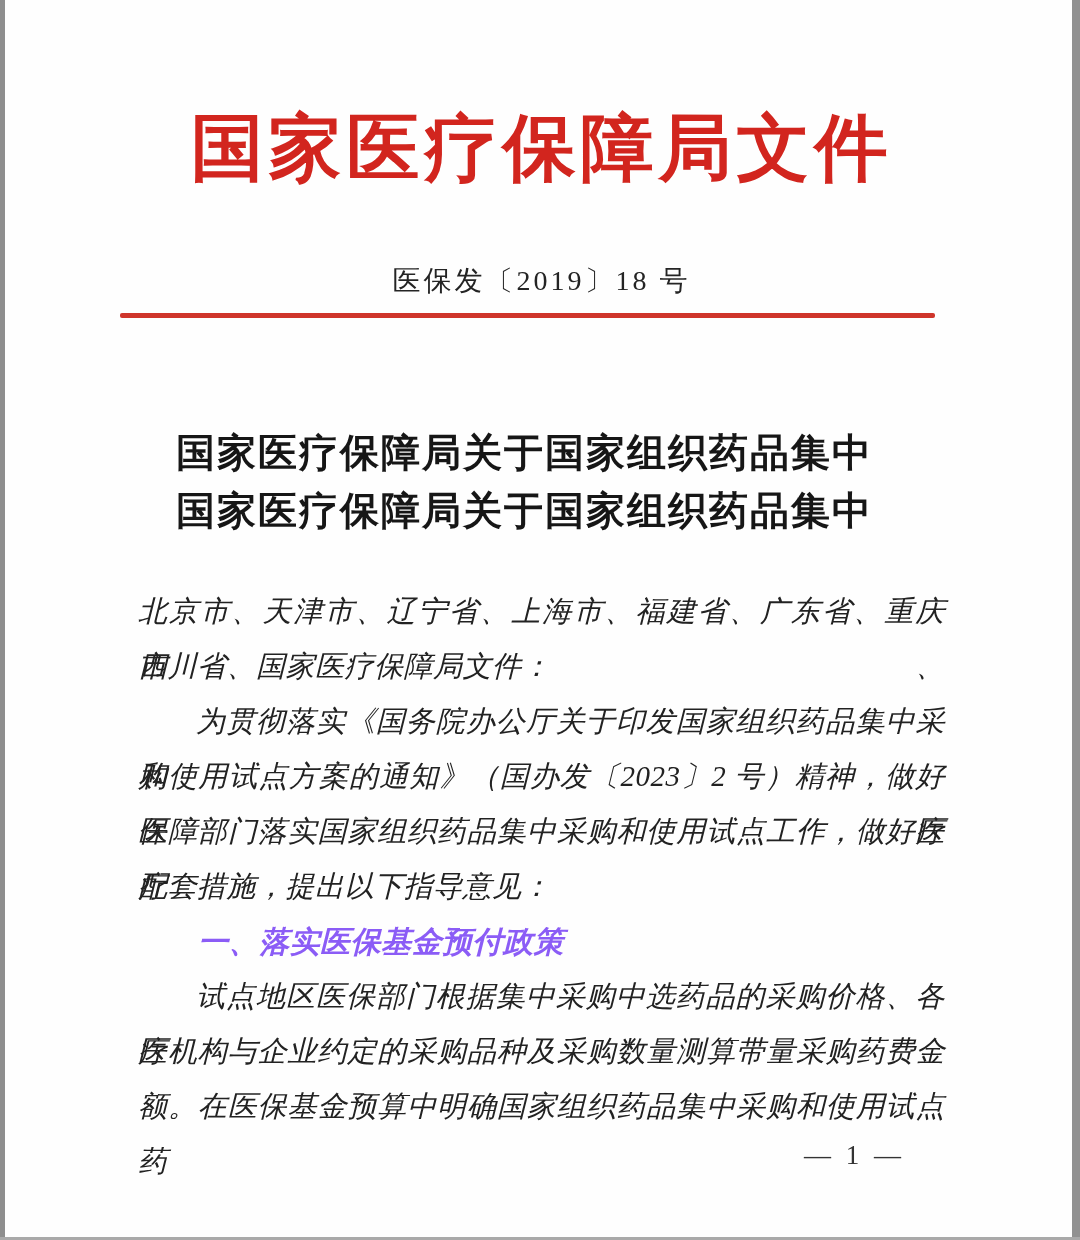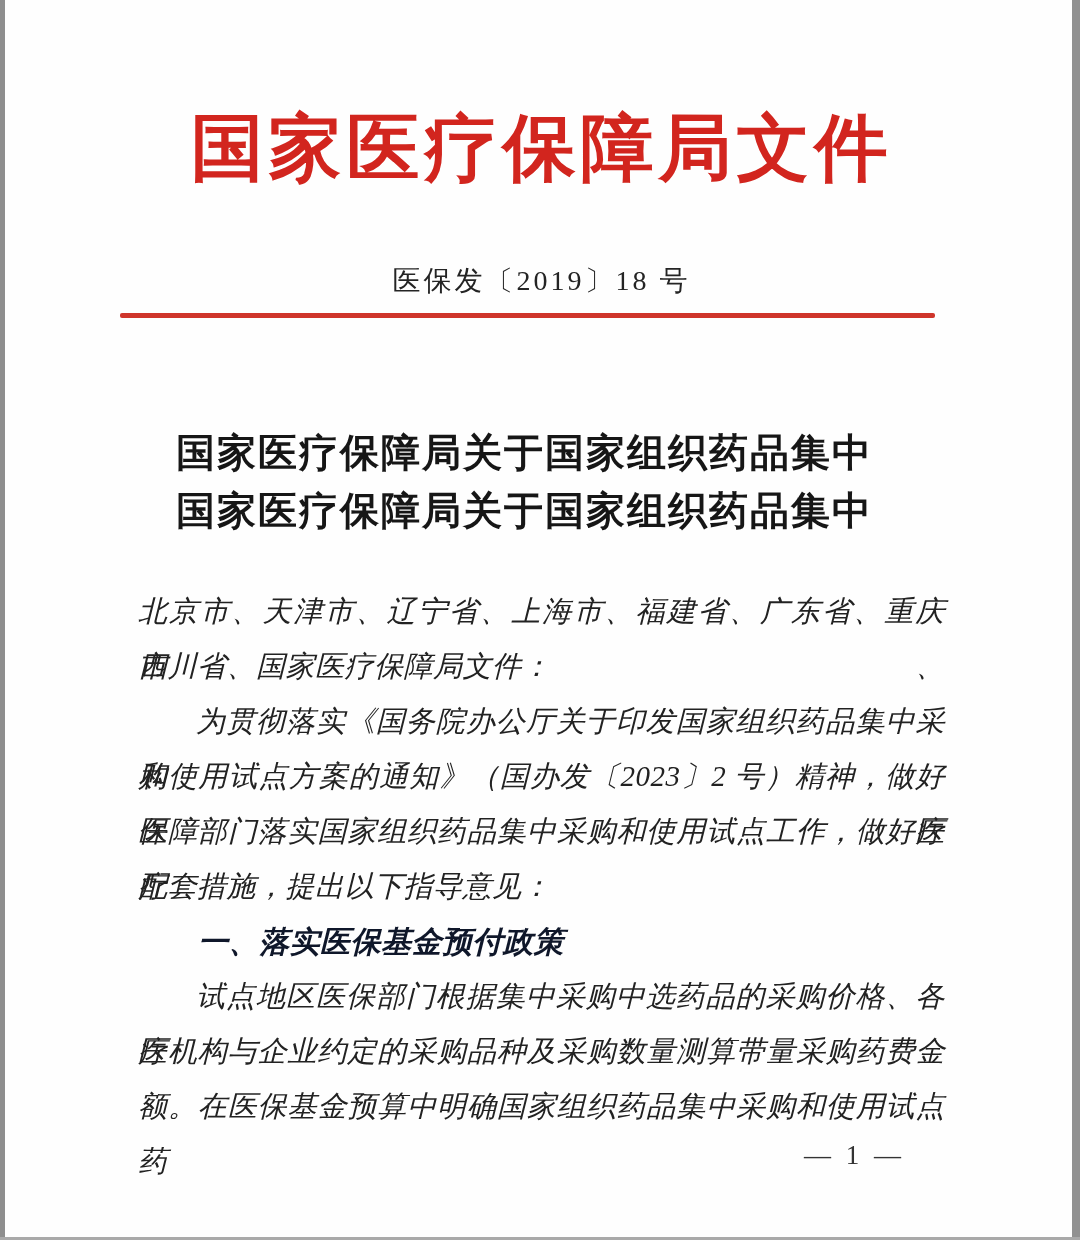--- a/index.html
+++ b/index.html
@@ -50,21 +50,21 @@
   
   .body-col{
     position:absolute;top:584px;left:138px;width:807px;
     font-size:29px;line-height:55px;letter-spacing:0.5px;color:#222;
   }
   .bline{height:55px;white-space:nowrap;font-style:italic;}
   .jfull{white-space:normal;text-align:justify;text-align-last:justify;}
   .indent{text-indent:2em;}
   .sec-heading{
     font-family:"Liberation Sans","DejaVu Sans",sans-serif;
-    font-weight:bold;font-size:30px;color:#0f172a;
+    font-weight:bold;font-size:30px;color:#8b5cf6;
   }
 
   
   .pagenum{
     position:absolute;top:1140px;left:138px;width:767px;
     text-align:right;font-size:27px;letter-spacing:4px;color:#333;
   }
 </style>
 </head>
 <body>

